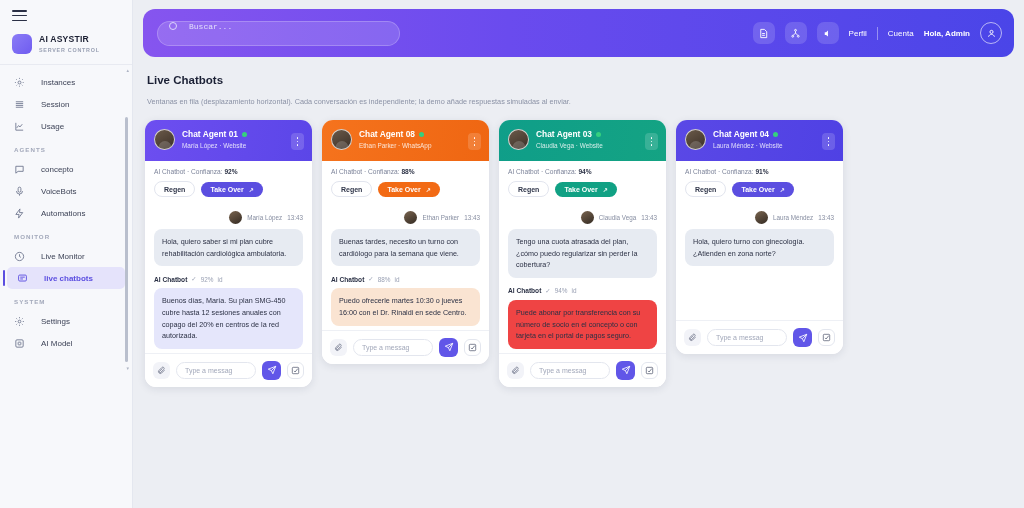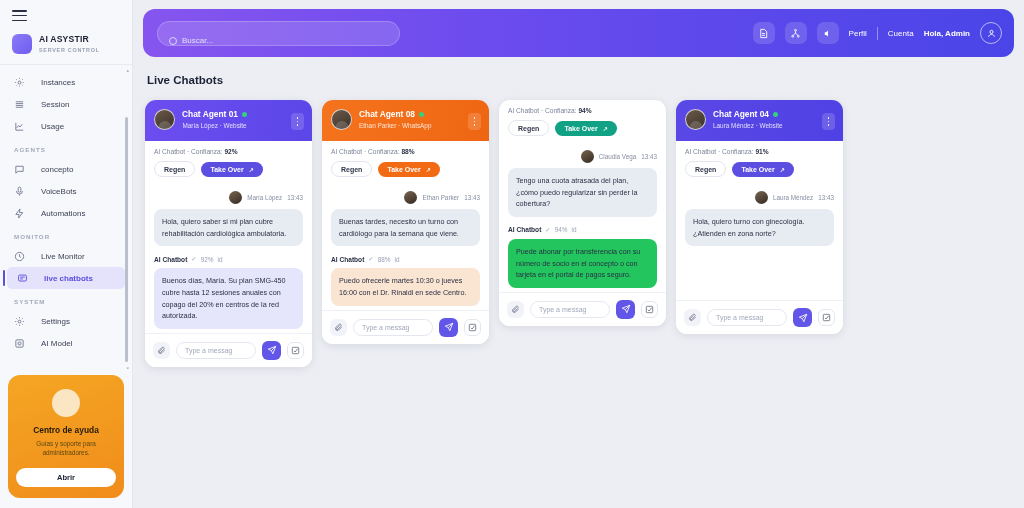--- a/index.html
+++ b/index.html
@@ -83,22 +83,22 @@
   
   .main { flex: 1 1 auto; height: 508px; position: relative; background: #eceef3; overflow: hidden; }
   .topbar {
     margin: 9px 10px 0 10px; height: 48px; border-radius: 12px;
     background: linear-gradient(90deg,#8655ef 0%, #6a4bee 42%, #4a45e8 100%);
     display: flex; align-items: center; padding: 0 12px 0 14px; gap: 10px;
   }
   .search {
     width: 243px; height: 25px; border-radius: 14px;
     background: rgba(255,255,255,.14); border: 1px solid rgba(255,255,255,.22);
-    display: flex; align-items: flex-end; gap: 5px; padding: 0 11px;
-    color: #e3defb; font-size: 8px; cursor: text;
+    display: flex; align-items: flex-start; gap: 12px; padding: 0 11px;
+    color: #e3defb; font-size: 8px; cursor: text; font-family: Liberation Mono, monospace;
   }
   .search .circ {
     width: 8px; height: 8px; border-radius: 50%;
     border: 1.3px solid #ddd6fb; flex: 0 0 8px;
   }
   .spacer { flex: 1 1 auto; }
   .ibtn {
     width: 22px; height: 22px; border-radius: 7px; background: rgba(255,255,255,.15);
     display: flex; align-items: center; justify-content: center; cursor: pointer;
     color: #fff;
@@ -129,21 +129,21 @@
     width: 21px; height: 21px; border-radius: 50%; flex: 0 0 21px;
     border: 1.4px solid rgba(255,255,255,.75);
     background: linear-gradient(150deg,#6b5a4a,#3a2f27);
     position: relative; overflow: hidden;
   }
   .ph::after {
     content:""; position:absolute; left:50%; top:58%; width:13px; height:13px;
     transform: translateX(-50%); border-radius:50% 50% 40% 40%;
     background: rgba(255,255,255,.18);
   }
-  .chead-txt { line-height: 1.25; min-width: 0; text-align: center; }
+  .chead-txt { line-height: 1.25; min-width: 0; }
   .chead-name { font-size: 8.4px; font-weight: bold; color: #fff; display: flex; align-items: center; gap: 4px; }
   .dot { width: 5px; height: 5px; border-radius: 50%; background: #35d07f; display: inline-block; }
   .chead-meta { font-size: 6.4px; color: rgba(255,255,255,.82); margin-top: 2.5px; }
   .kebab {
     position: absolute; right: 8px; top: 13px; width: 13px; height: 17px; border-radius: 4px;
     background: rgba(255,255,255,.16); display: flex; flex-direction: column;
     align-items: center; justify-content: center; gap: 1.6px; cursor: pointer;
   }
   .kebab i { width: 1.8px; height: 1.8px; border-radius: 50%; background: #fff; display: block; }
 
@@ -319,26 +319,20 @@
         <span class="ico">
             <svg viewBox="0 0 24 24" fill="none" stroke="currentColor" stroke-width="2">
               <rect x="4" y="4" width="16" height="16" rx="2.5"></rect>
               <rect x="9" y="9" width="6" height="6" rx="1"></rect>
             </svg>
           </span>
         <span>AI Model</span>
       </div>
     </div>
 
-    <div class="help-card">
-      <div class="help-avatar"></div>
-      <div class="help-title">Centro de ayuda</div>
-      <div class="help-sub">Guías y soporte para administradores.</div>
-      <div class="help-btn">Abrir</div>
-    </div>
   </aside>
 
   <main class="main">
 
     <div class="topbar">
       <div class="search">
         <span class="circ"></span>
         <span>Buscar...</span>
       </div>
       <div class="spacer"></div>
@@ -367,20 +361,21 @@
       <span class="hello">Hola, Admin</span>
       <div class="avatar-btn">
         <svg viewBox="0 0 24 24" fill="none" stroke="#fff" stroke-width="2">
             <circle cx="12" cy="8.5" r="3.4"></circle>
             <path d="M5.5 19c1.2-3.3 3.7-5 6.5-5s5.3 1.7 6.5 5"></path>
           </svg>
       </div>
     </div>
 
     <div class="page-title">Live Chatbots</div>
+    <div class="page-sub">Ventanas en fila (desplazamiento horizontal). Cada conversación es independiente; la demo añade respuestas simuladas al enviar.</div>
 
     <div class="cards">
 
       <section class="card">
         <div class="card-head" style="background:linear-gradient(100deg,#6d4ef0,#5b46e8)">
           <div class="ph"></div>
           <div class="chead-txt">
             <div class="chead-name">
                 <span>Chat Agent 01</span>
                 <i class="dot"></i>
@@ -497,20 +492,35 @@
           <div class="compose2">
               <svg viewBox="0 0 24 24" fill="none" stroke="#555c72" stroke-width="2">
                 <rect x="3.5" y="3.5" width="17" height="17" rx="2.5"></rect>
                 <path d="M8 13l3 3 7-9"></path>
               </svg>
             </div>
         </div>
       </section>
 
       <section class="card">
+        <div class="card-head" style="background:linear-gradient(100deg,#0f9e89,#14a383)">
+          <div class="ph"></div>
+          <div class="chead-txt">
+            <div class="chead-name">
+                <span>Chat Agent 03</span>
+                <i class="dot"></i>
+              </div>
+            <div class="chead-meta"><span>Claudia Vega</span> · <span>Website</span></div>
+          </div>
+          <div class="kebab">
+              <i></i>
+              <i></i>
+              <i></i>
+            </div>
+        </div>
         <div class="conf-row">
           <span>AI Chatbot · Confianza:</span>
           <b>94%</b>
         </div>
         <div class="btn-row">
           <div class="btn-regen">Regen</div>
           <div class="btn-take" style="background:#11a184">
             <span>Take Over</span>
             <span class="arr">↗</span>
           </div>
@@ -521,21 +531,21 @@
             <span>Claudia Vega</span>
             <span>13:43</span>
           </div>
           <div class="bubble-user">Tengo una cuota atrasada del plan, ¿cómo puedo regularizar sin perder la cobertura?</div>
           <div class="bot-head">
             <b>AI Chatbot</b>
             <span>✓</span>
             <span>94%</span>
             <span>id</span>
           </div>
-          <div class="bubble-bot" style="background:#22c55e">Puede abonar por transferencia con su número de socio en el concepto o con tarjeta en el portal de pagos seguro.</div>
+          <div class="bubble-bot" style="background:#ef4444">Puede abonar por transferencia con su número de socio en el concepto o con tarjeta en el portal de pagos seguro.</div>
         </div>
         <div class="composer">
           <div class="clip">
               <svg viewBox="0 0 24 24" fill="none" stroke="#6b7287" stroke-width="2">
                 <path d="M20 11l-8 8a5 5 0 01-7-7l8-8a3.5 3.5 0 015 5l-8 8a2 2 0 01-3-3l7.5-7.5"></path>
               </svg>
             </div>
           <div class="tinput">Type a messag</div>
           <div class="send">
               <svg viewBox="0 0 24 24" fill="none" stroke="#fff" stroke-width="2">

